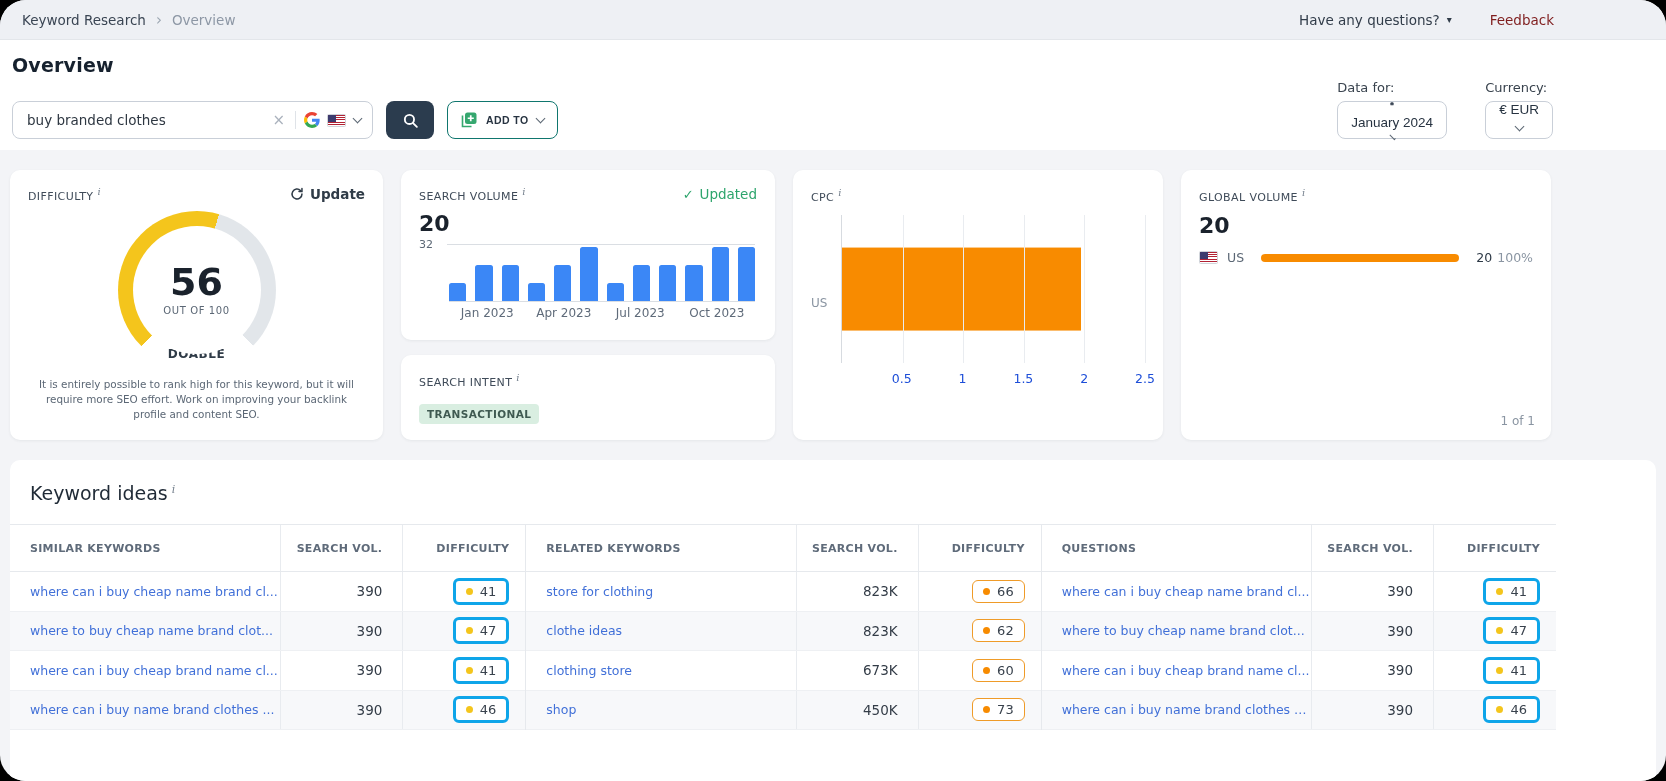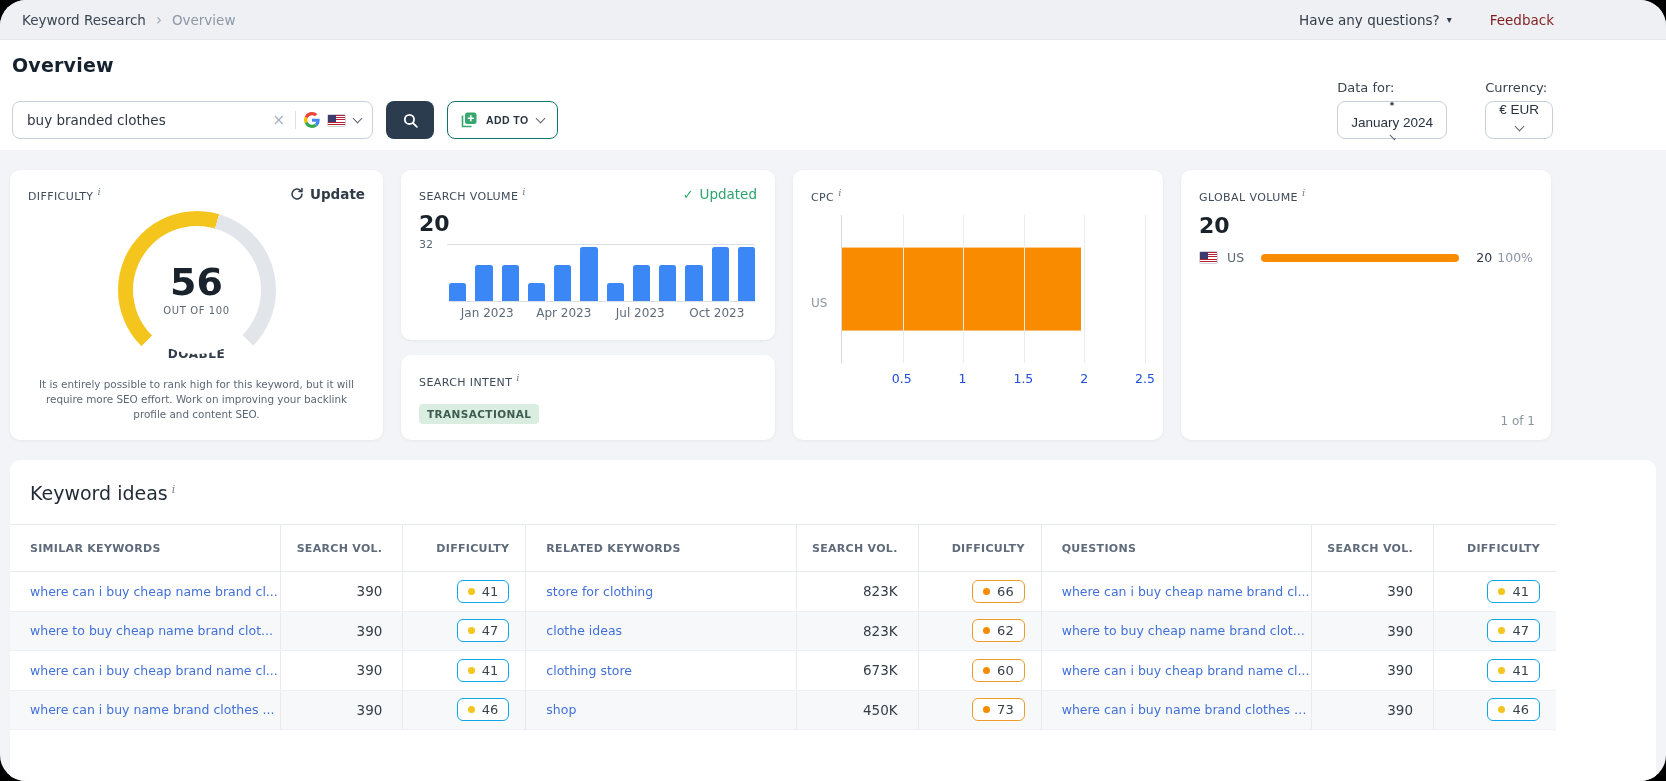--- a/index.html
+++ b/index.html
@@ -109,21 +109,21 @@
   .kc.vol, .kc.diff { border-left:1px solid #e8ebef; justify-content:flex-end; }
   .kc.kw { padding-left:20px; }
   .kc.vol { padding-right:20px; }
   .kc.diff { padding-right:16px; }
   .kc.h { font-size:11px; font-weight:bold; color:#5f6b7a; letter-spacing:.3px; }
   .klink { font-size:12.5px; color:#4170d8; cursor:pointer; white-space:nowrap; overflow:hidden; text-overflow:ellipsis; }
   .kc.vol:not(.h) { font-size:13.5px; color:#333c47; }
   .badge { display:inline-flex; align-items:center; gap:7px; background:#fff; border-radius:6px; padding:3px 10px; }
   .badge .dot { width:7px; height:7px; border-radius:50%; }
   .badge .bnum { font-size:13px; color:#39424d; }
-  .badge.yellow { border:1px solid #0ea5e9; } .badge.yellow .dot { background:#f4c51c; }
+  .badge.yellow { border:3px solid #0ea5e9; } .badge.yellow .dot { background:#f4c51c; }
   .badge.orange { border:1px solid #ef9b28; } .badge.orange .dot { background:#f78b00; }
 
   .icon-svg { display:block; }
 </style>
 </head>
 <body>
 
 <div class="screen">
 
   <header class="topbar">

